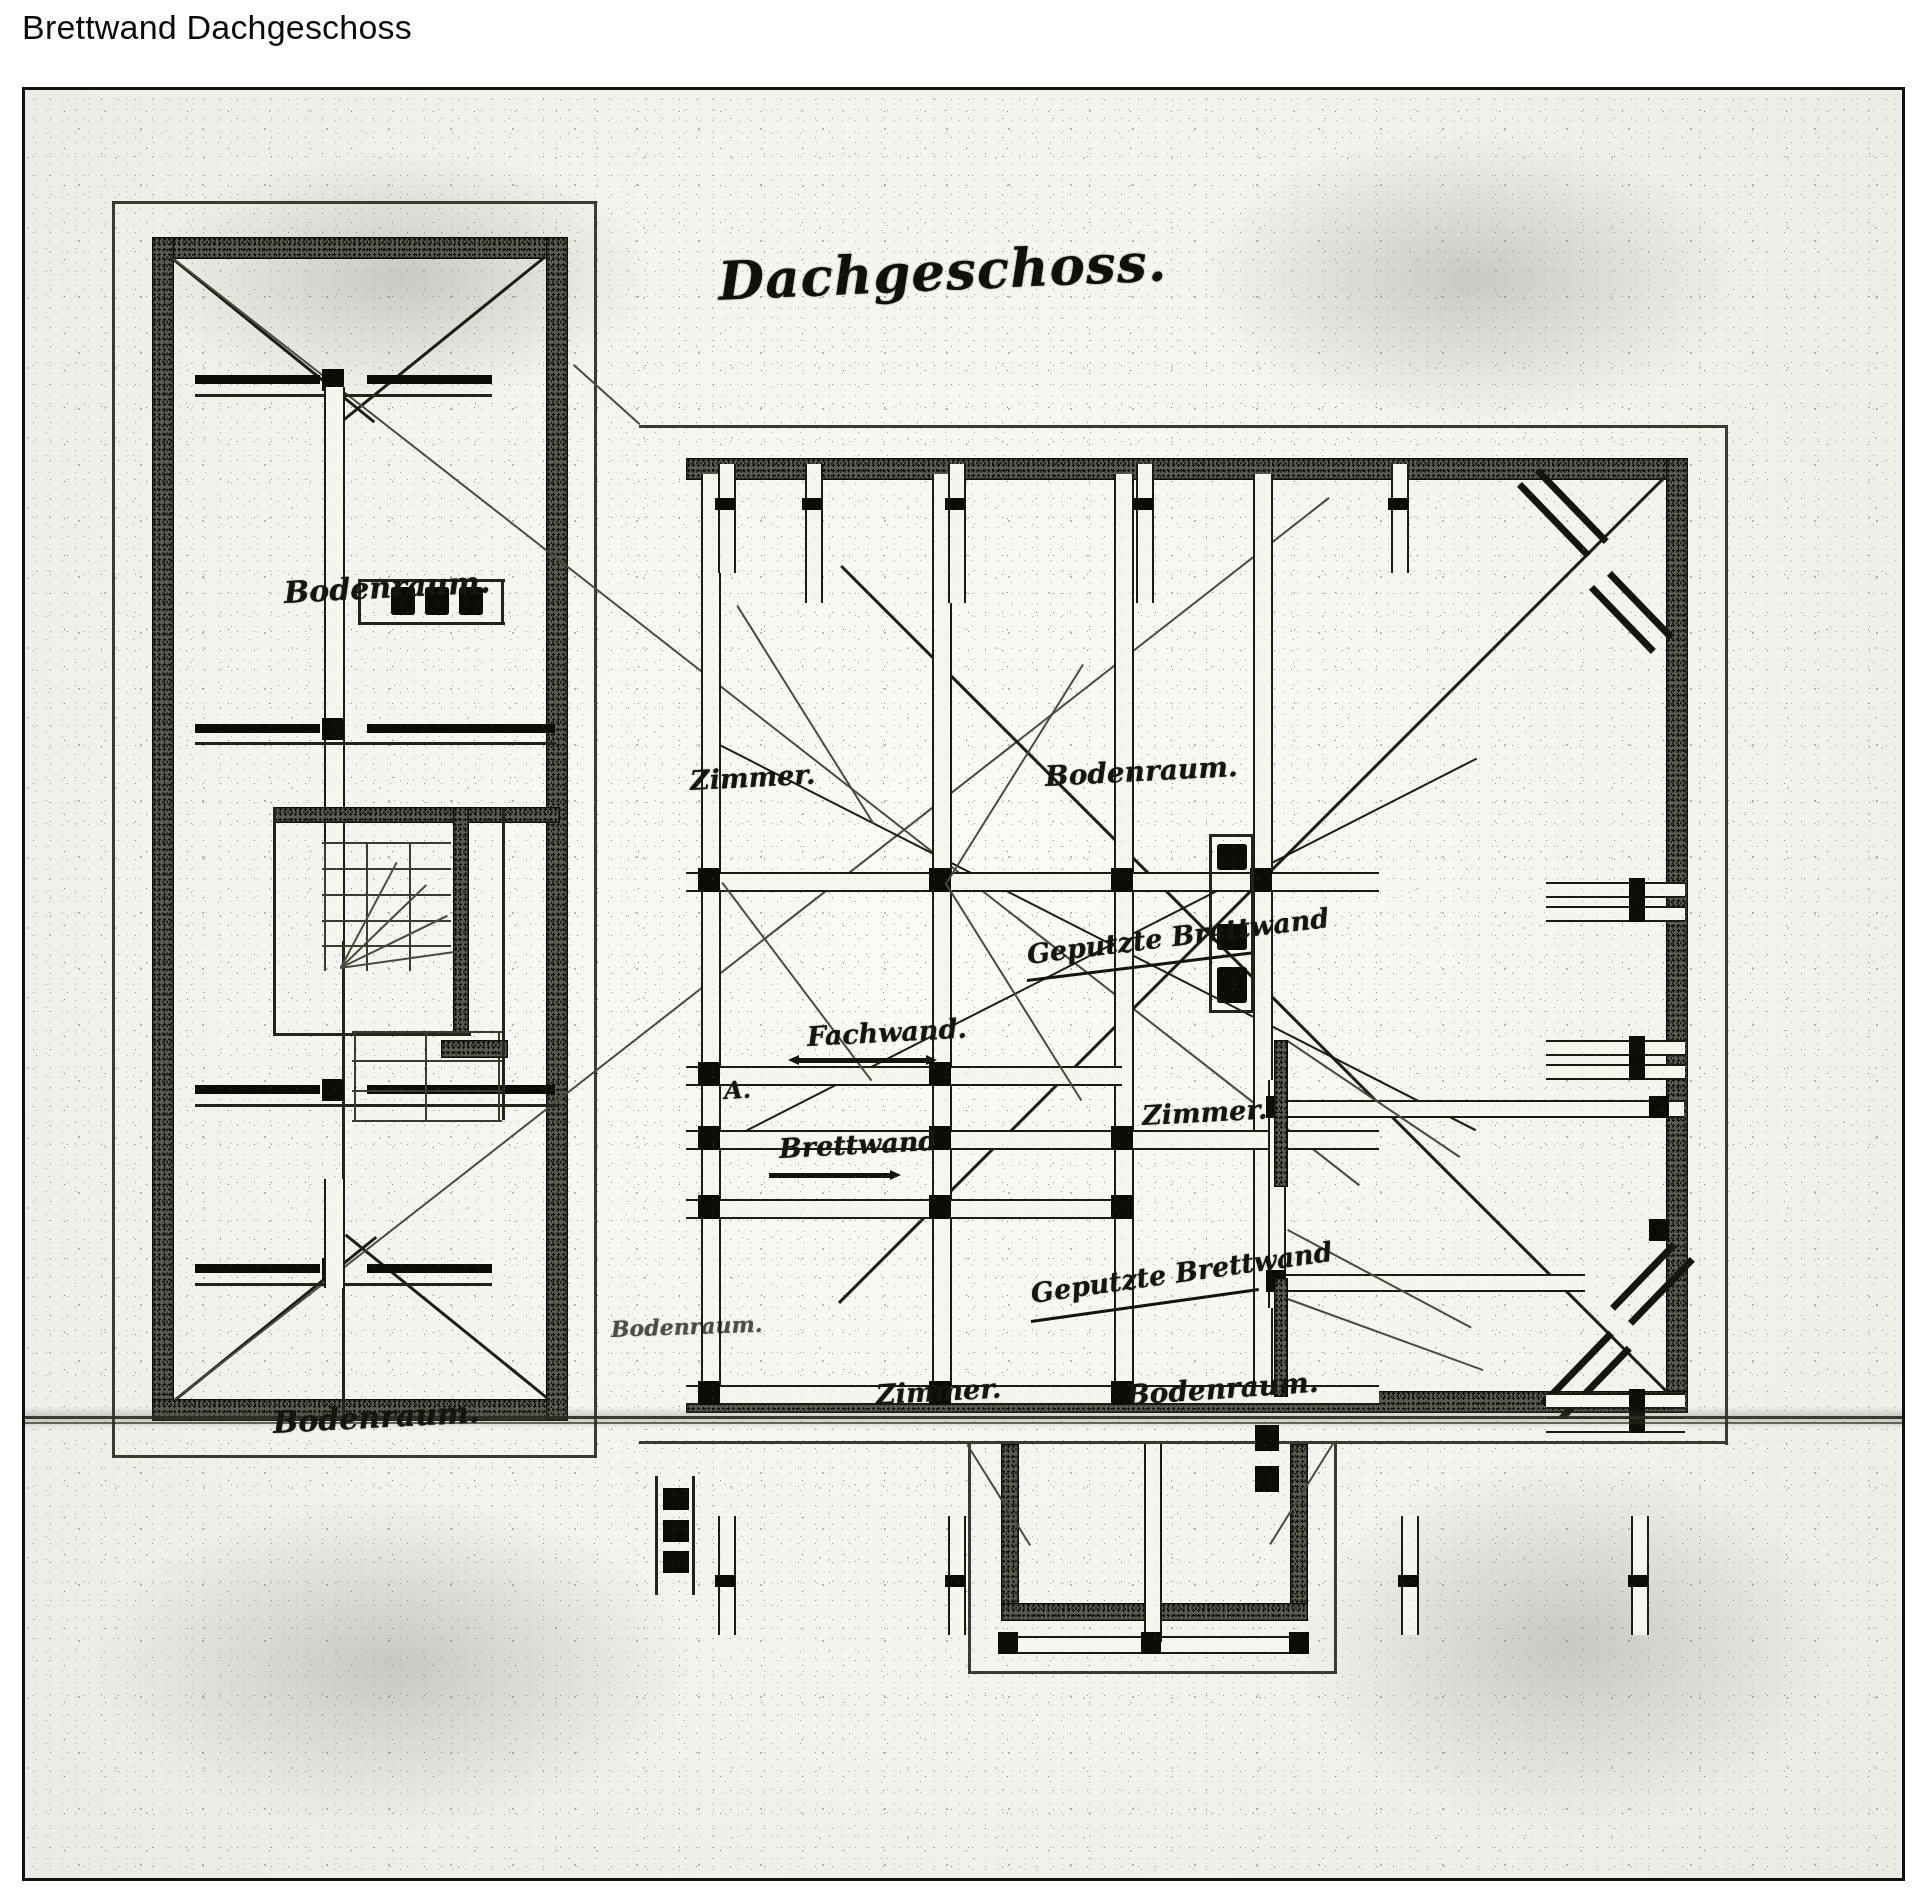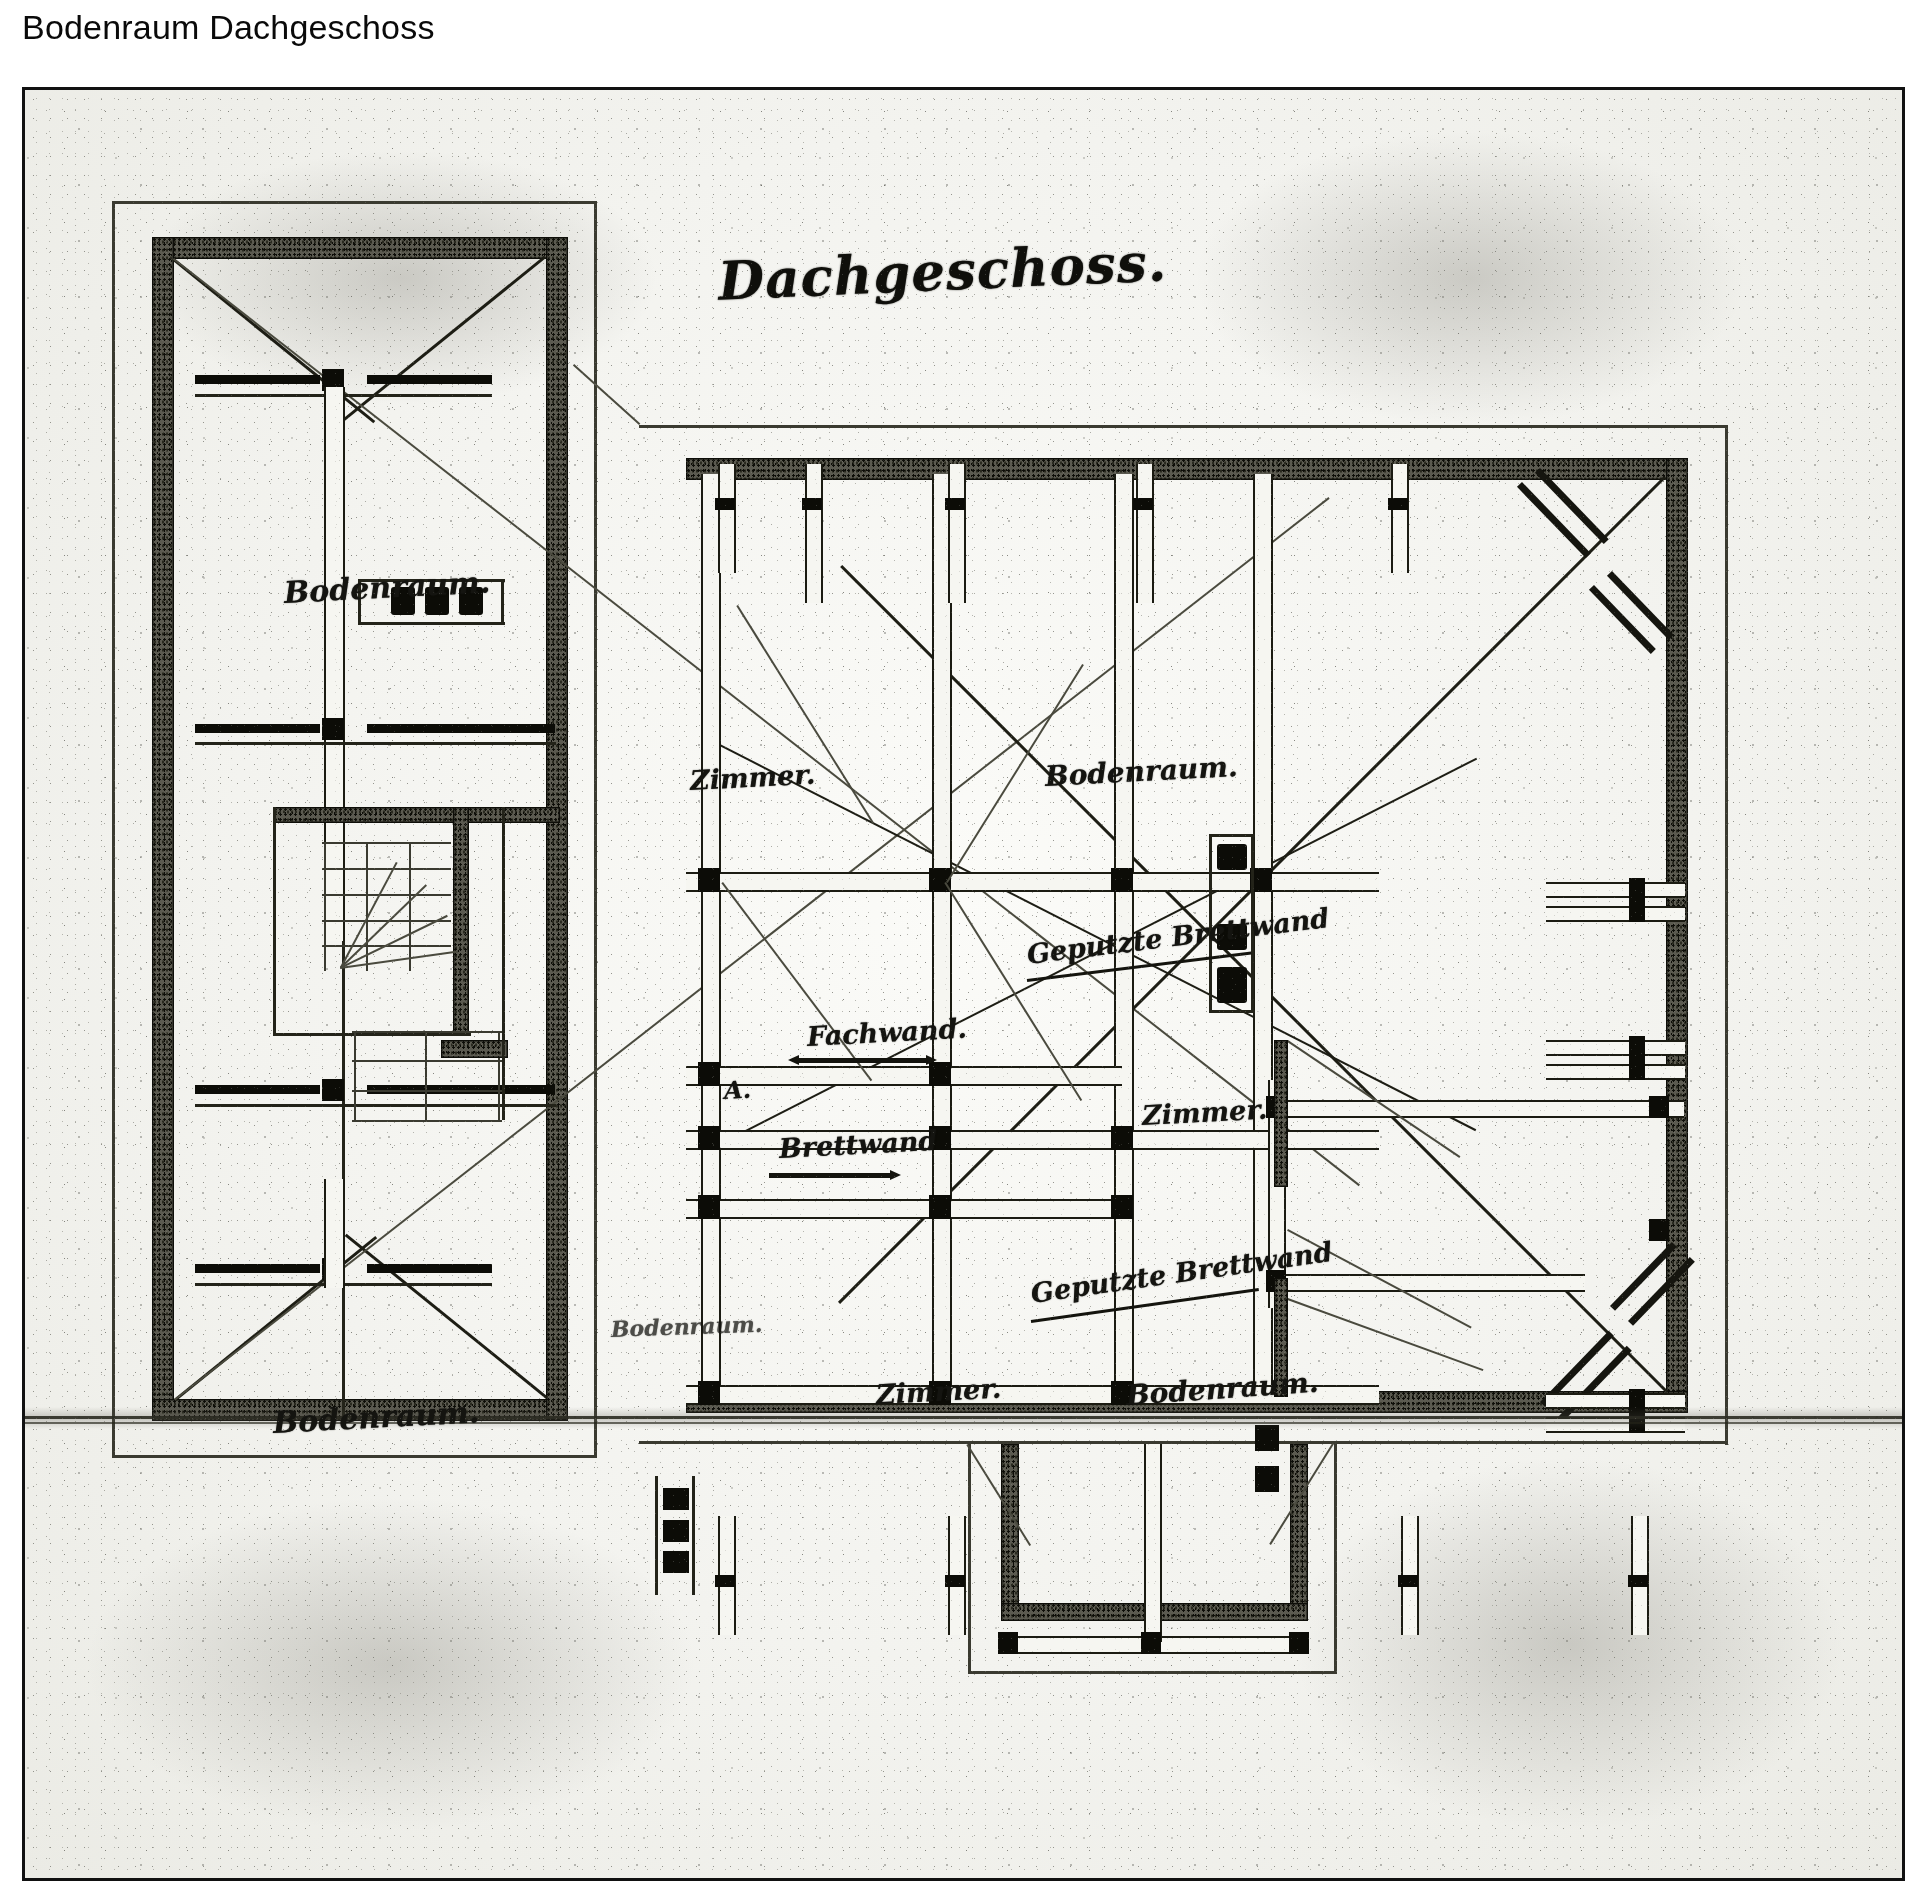--- a/index.html
+++ b/index.html
@@ -124,21 +124,21 @@
     position:absolute;left:0;right:0;height:3px;background:#2b2b22;opacity:.9;
   }
   .foldshade{
     position:absolute;left:0;right:0;
     background:linear-gradient(to bottom, rgba(80,78,70,0), rgba(80,78,70,.28), rgba(80,78,70,0));
   }
 </style>
 </head>
 <body>
 
-<div id="caption">Bodenraum Dachgeschoss</div>
+<div id="caption">Brettwand Dachgeschoss</div>
 
 <div id="frame">
   <div id="scan">
 
     <div class="noise"></div>
     <div class="noise2"></div>
     <div class="smudge" style="left:119px;top:59px;width:515px;height:257px;"></div>
     <div class="smudge" style="left:1168px;top:40px;width:554px;height:297px;"></div>
     <div class="smudge" style="left:59px;top:1406px;width:614px;height:337px;"></div>
     <div class="smudge" style="left:1267px;top:1366px;width:554px;height:376px;"></div>

